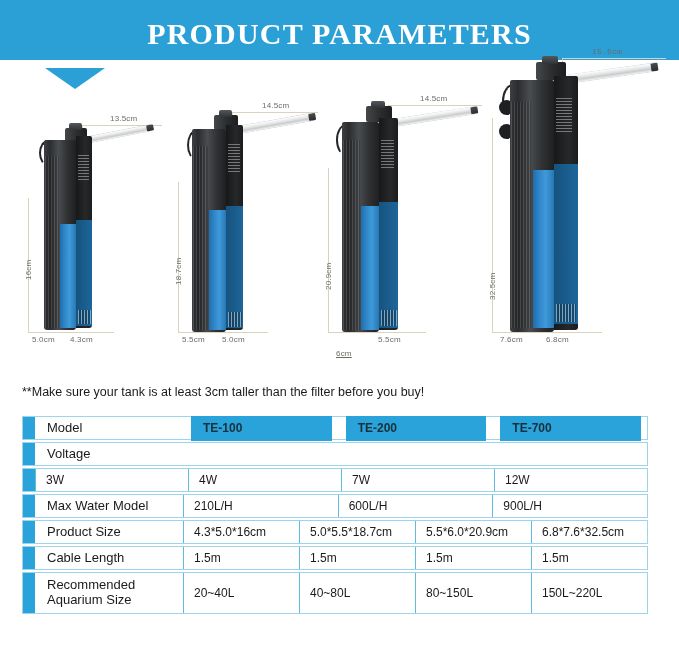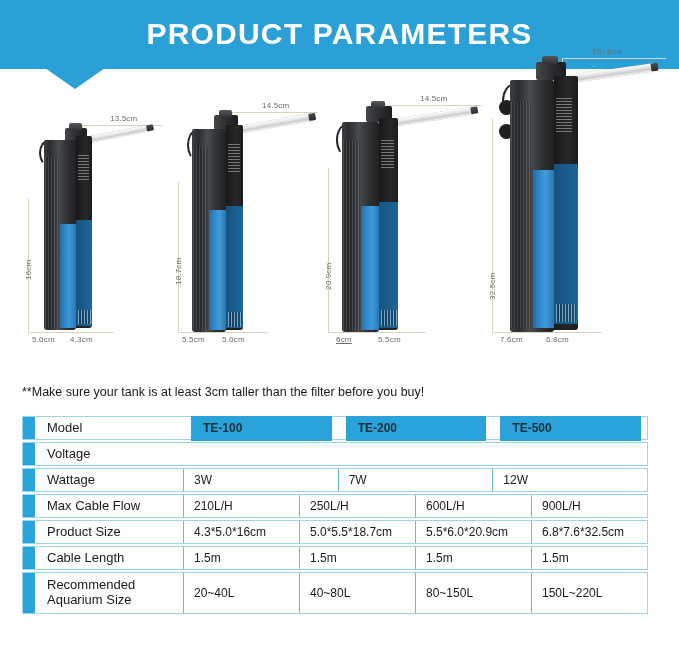--- a/index.html
+++ b/index.html
@@ -6,22 +6,23 @@
   html, body {
     width: 679px; height: 655px;
     background: #ffffff;
     font-family: "Liberation Sans", sans-serif;
     overflow: hidden;
   }
   .page { position: relative; width: 679px; height: 655px; background:#fff; }
 
   
   .banner {
-    position: absolute; left: 0; top: 0; width: 679px; height: 69px;
+    position: absolute; left: 0; top: 0; width: 679px; height: 60px;
     background: #2ba0d6;
+    font-family: Liberation Serif, serif;
   }
   .banner-title {
     position: absolute; left: 0; top: 0; width: 679px; height: 68px;
     display: flex; align-items: center; justify-content: center;
     color: #ffffff; font-size: 30px; font-weight: bold;
     letter-spacing: 1.2px; white-space: nowrap;
   }
   .banner-notch {
     position: absolute; left: 45px; top: 68px;
     width: 0; height: 0;
@@ -227,21 +228,21 @@
     </div>
 
     <div class="unit" style="left:320px; top:0px; width:165px; height:250px;">
       <div class="gline v" style="left:8px; top:68px; height:164px;"></div>
       <div class="gline h" style="left:8px; top:232px; width:98px;"></div>
       <div class="gline v" style="left:8px; top:225px; height:8px;"></div>
       <div class="gline h" style="left:68px; top:5px; width:94px;"></div>
       <div class="gline v" style="left:68px; top:5px; height:10px;"></div>
 
       <div class="dim vert" style="left:4px; top:190px;">20.9cm</div>
-      <div class="dim" style="left:16px; top:235px;text-decoration:underline;">6cm</div>
+      <div class="dim" style="left:16px; top:249px;text-decoration:underline;">6cm</div>
       <div class="dim" style="left:58px; top:235px;">5.5cm</div>
       <div class="dim" style="left:100px; top:-6px;">14.5cm</div>
 
       <div class="tube" style="left:58px; top:22px; width:100px; height:7px; transform:rotate(-9deg);">
         <div class="tube-end"></div>
       </div>
 
       <div class="body-wrap" style="left:16px; top:14px; width:68px; height:218px;">
         <div class="cord" style="left:0px; top:10px; width:20px; height:32px;"></div>
         <div class="cap" style="left:30px; top:-8px; width:26px; height:16px;"></div>
@@ -297,42 +298,41 @@
     <div class="row model">
       <div class="accent"></div>
       <div class="label">Model</div>
       <div class="cell">
           <div class="chip">TE-100</div>
         </div>
       <div class="cell">
           <div class="chip">TE-200</div>
         </div>
       <div class="cell">
-          <div class="chip">TE-500</div>
+          <div class="chip">TE-700</div>
         </div>
     </div>
 
     <div class="row">
       <div class="accent"></div>
       <div class="label">Voltage</div>
     </div>
 
     <div class="row">
       <div class="accent"></div>
-      <div class="label">Wattage</div>
       <div class="cell">3W</div>
+      <div class="cell">4W</div>
       <div class="cell">7W</div>
       <div class="cell">12W</div>
     </div>
 
     <div class="row">
       <div class="accent"></div>
-      <div class="label">Max Cable Flow</div>
+      <div class="label">Max Water Model</div>
       <div class="cell">210L/H</div>
-      <div class="cell">250L/H</div>
       <div class="cell">600L/H</div>
       <div class="cell">900L/H</div>
     </div>
 
     <div class="row">
       <div class="accent"></div>
       <div class="label">Product Size</div>
       <div class="cell">4.3*5.0*16cm</div>
       <div class="cell">5.0*5.5*18.7cm</div>
       <div class="cell">5.5*6.0*20.9cm</div>

